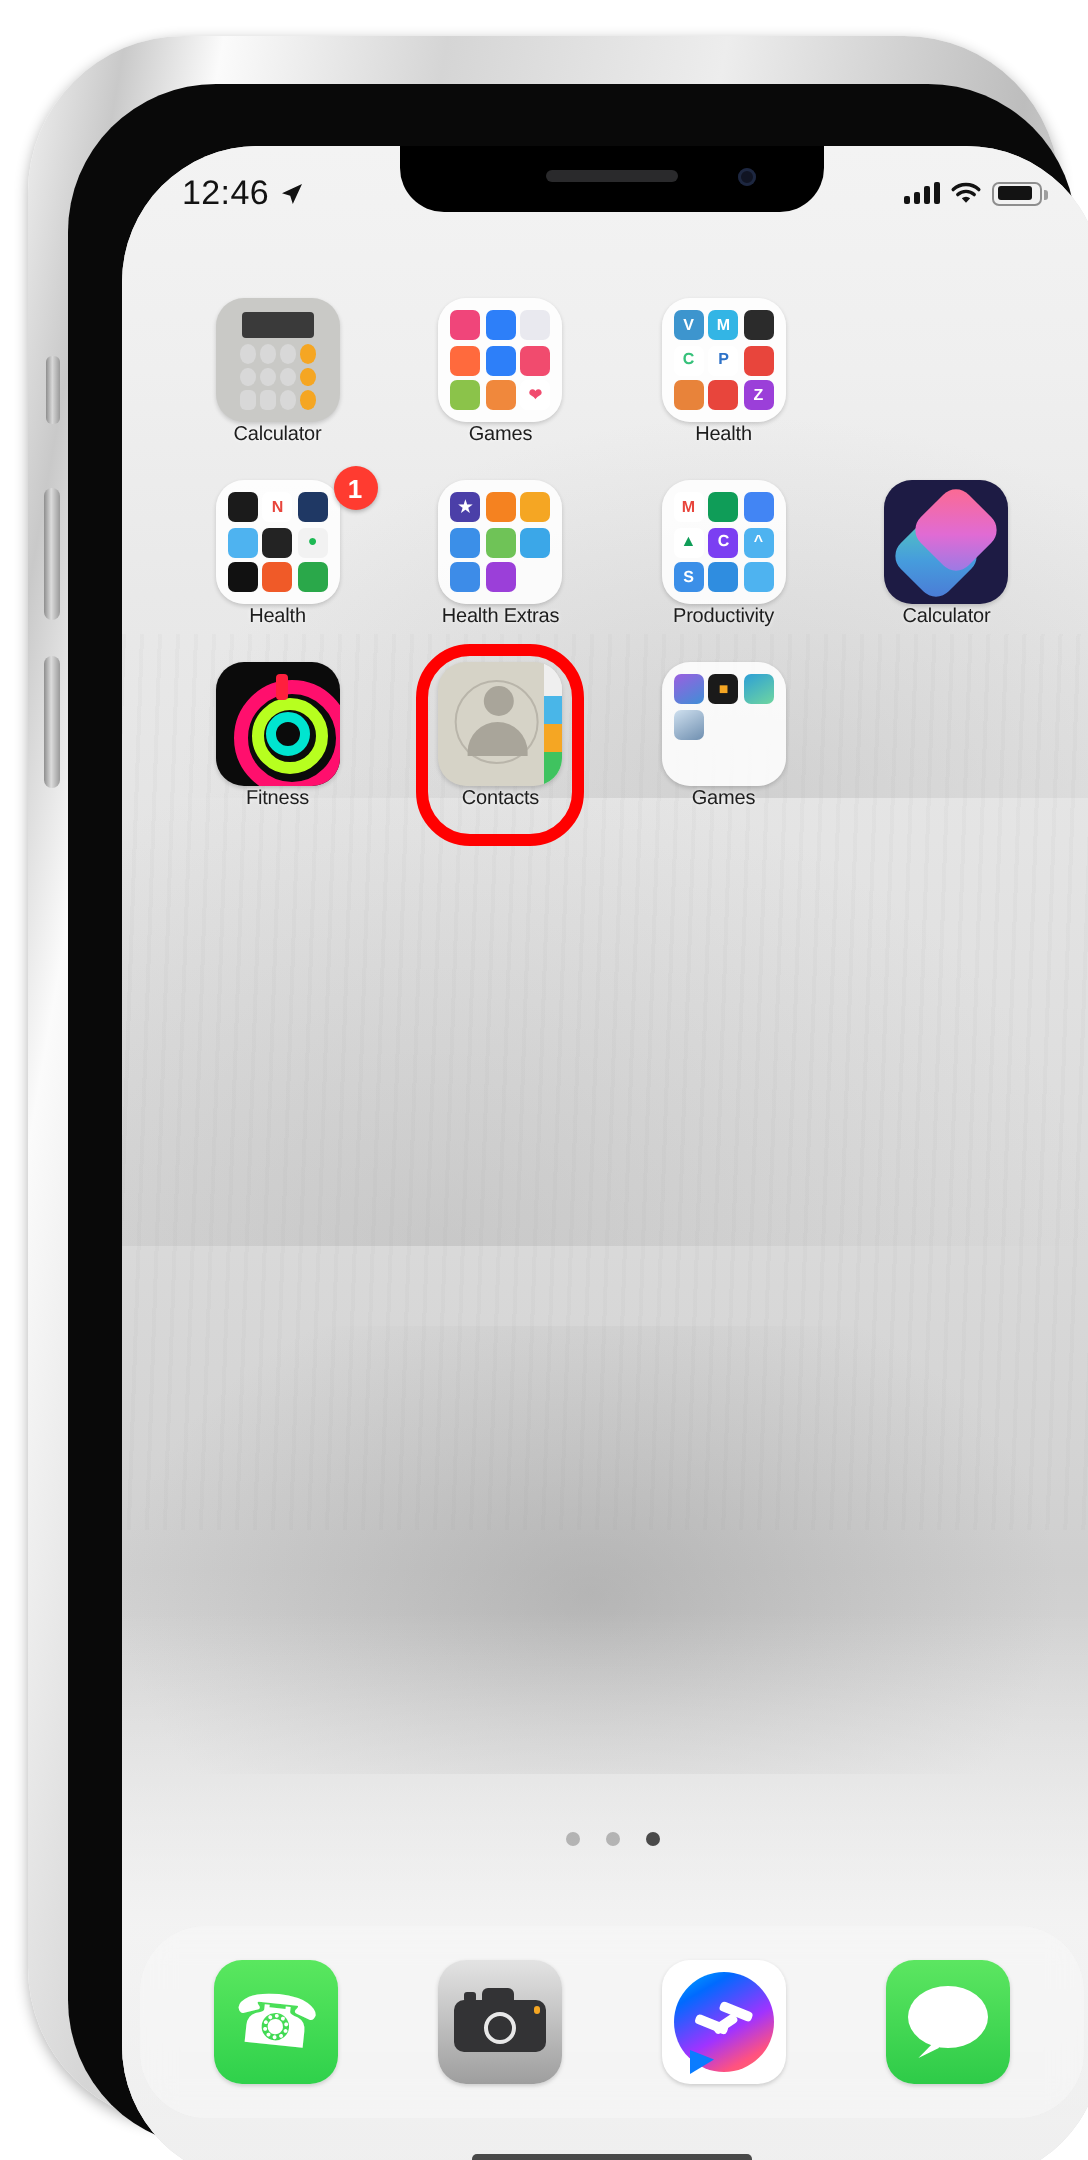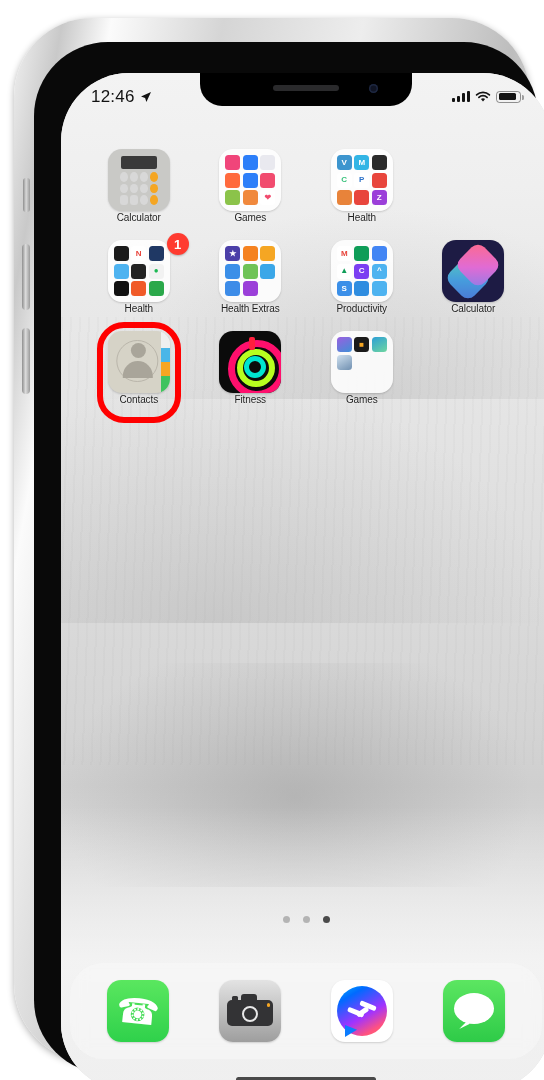--- a/index.html
+++ b/index.html
@@ -803,43 +803,43 @@
                 <div class="sc-d2"></div>
                 <div class="sc-d1"></div>
               </div>
               <div class="label">Calculator</div>
             </div>
           </div>
 
           <div class="row">
 
             <div class="cell">
+              <div class="icon ic-fitness">
+                <span class="ring r1"></span>
+                <span class="ring r2"></span>
+                <span class="ring r3"></span>
+                <span class="ring-tip"></span>
+              </div>
+              <div class="label">Fitness</div>
+            </div>
+
+            <div class="cell">
               <div class="highlight"></div>
               <div class="icon ic-contacts">
                 <span class="ct-circle"></span>
                 <span class="ct-head"></span>
                 <span class="ct-body"></span>
                 <span class="ct-tabs">
                   <i></i>
                     <i></i>
                     <i></i>
                     <i></i>
                 </span>
               </div>
               <div class="label">Contacts</div>
-            </div>
-
-            <div class="cell">
-              <div class="icon ic-fitness">
-                <span class="ring r1"></span>
-                <span class="ring r2"></span>
-                <span class="ring r3"></span>
-                <span class="ring-tip"></span>
-              </div>
-              <div class="label">Fitness</div>
             </div>
 
             <div class="cell">
               <div class="icon folder">
                 <span class="mini" style="background:linear-gradient(150deg,#9b5fe0,#3f8fd6)"></span>
                 <span class="mini" style="background:#1a1a1a;color:#f5a623">■</span>
                 <span class="mini" style="background:linear-gradient(150deg,#2d9fd6,#6fd6a0)"></span>
                 <span class="mini" style="background:linear-gradient(150deg,#cfe0ef,#6f8fb0)"></span>
                 <span class="mini empty"></span>
                 <span class="mini empty"></span>

